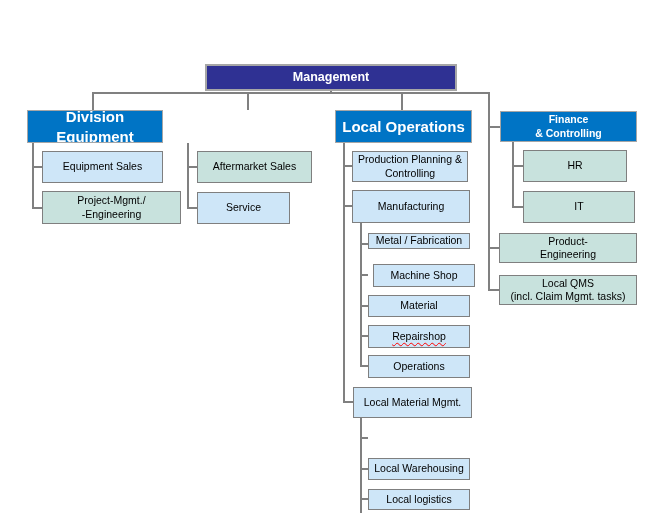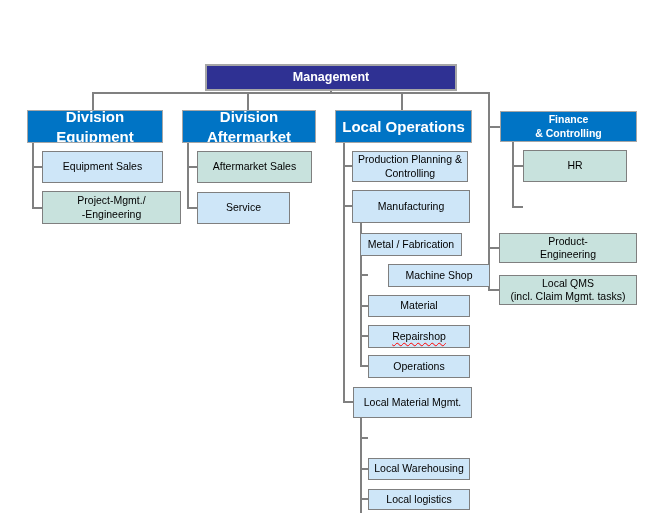--- a/index.html
+++ b/index.html
@@ -63,40 +63,40 @@
   <div class="hline" style="left:512px;top:165px;width:11px"></div>
   <div class="hline" style="left:512px;top:206px;width:11px"></div>
 
   <div class="node mgmt" style="left:205px;top:64px;width:252px;height:27px">Management</div>
 
   <div class="node hdr" style="left:27px;top:110px;width:136px;height:33px">Division Equipment</div>
   <div class="node fill-blue" style="left:42px;top:151px;width:121px;height:32px">Equipment Sales</div>
   <div class="node fill-teal" style="left:42px;top:191px;width:139px;height:33px">Project-Mgmt./
 -Engineering</div>
 
-  <div class="node hdr" style="left:182px;top:110px;width:134px;height:33px">Division Aftermarket</div>
   <div class="node fill-teal" style="left:197px;top:151px;width:115px;height:32px">Aftermarket Sales</div>
   <div class="node fill-blue" style="left:197px;top:192px;width:93px;height:32px">Service</div>
 
   <div class="node hdr" style="left:335px;top:110px;width:137px;height:33px">Local Operations</div>
   <div class="node fill-blue" style="left:352px;top:151px;width:116px;height:31px">Production Planning &amp;
 Controlling</div>
   <div class="node fill-blue" style="left:352px;top:190px;width:118px;height:33px">Manufacturing</div>
-  <div class="node fill-blue" style="left:360px;top:233px;width:102px;height:23px">Metal / Fabrication</div>
-  <div class="node fill-blue" style="left:388px;top:264px;width:102px;height:23px">Machine Shop</div>
+  <div class="node fill-blue" style="left:368px;top:233px;width:102px;height:16px">Metal / Fabrication</div>
+  <div class="node fill-blue" style="left:373px;top:264px;width:102px;height:23px">Machine Shop</div>
   <div class="node fill-blue" style="left:368px;top:295px;width:102px;height:22px">Material</div>
   <div class="node fill-blue" style="left:368px;top:325px;width:102px;height:23px">
     <span class="squiggle">Repairshop</span>
   </div>
   <div class="node fill-blue" style="left:368px;top:355px;width:102px;height:23px">Operations</div>
   <div class="node fill-blue" style="left:353px;top:387px;width:119px;height:31px">Local Material Mgmt.</div>
   <div class="node fill-blue" style="left:368px;top:458px;width:102px;height:22px">Local Warehousing</div>
   <div class="node fill-blue" style="left:368px;top:489px;width:102px;height:21px">Local logistics</div>
 
   <div class="node hdr" style="left:500px;top:111px;width:137px;height:31px;font-size:10.5px">Finance
 &amp; Controlling</div>
   <div class="node fill-teal" style="left:523px;top:150px;width:104px;height:32px">HR</div>
+  <div class="node fill-teal" style="left:523px;top:191px;width:112px;height:32px">IT</div>
   <div class="node fill-teal" style="left:499px;top:233px;width:138px;height:30px">Product-
 Engineering</div>
   <div class="node fill-teal" style="left:499px;top:275px;width:138px;height:30px">Local QMS
 (incl. Claim Mgmt. tasks)</div>
 
 </div>
 
 </body></html>

